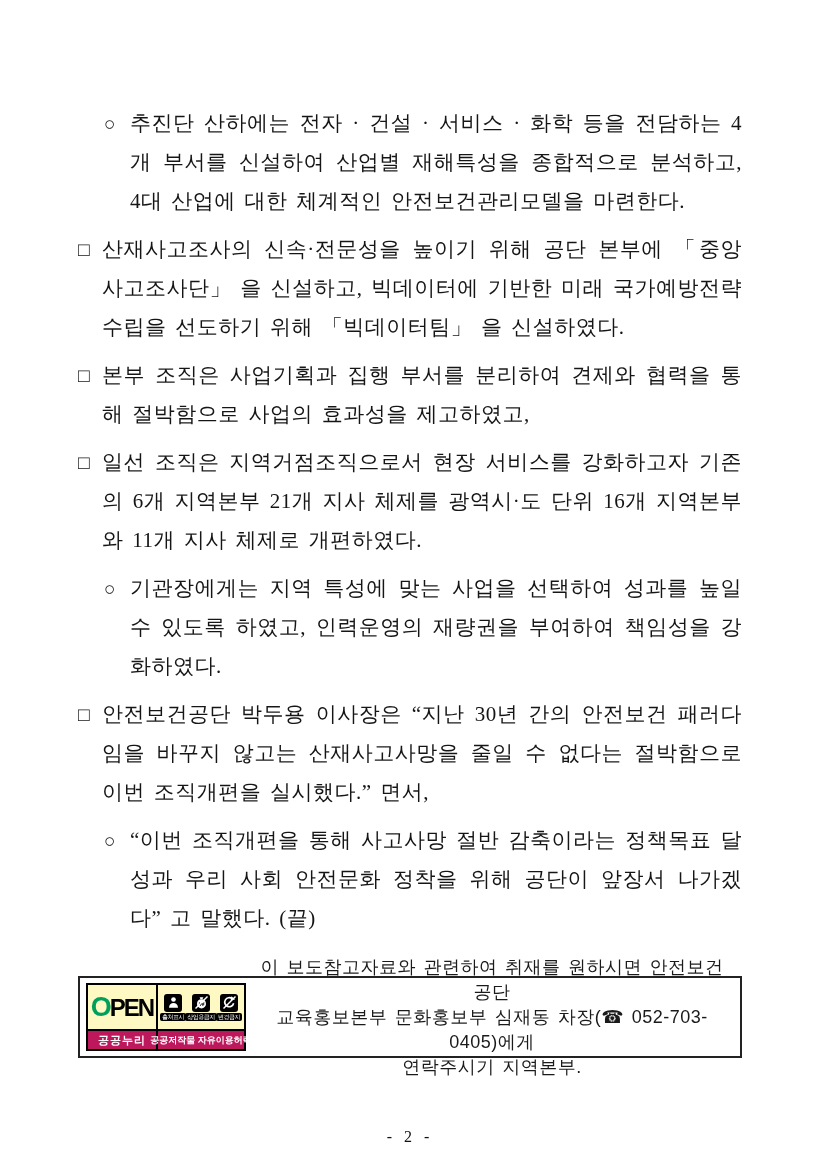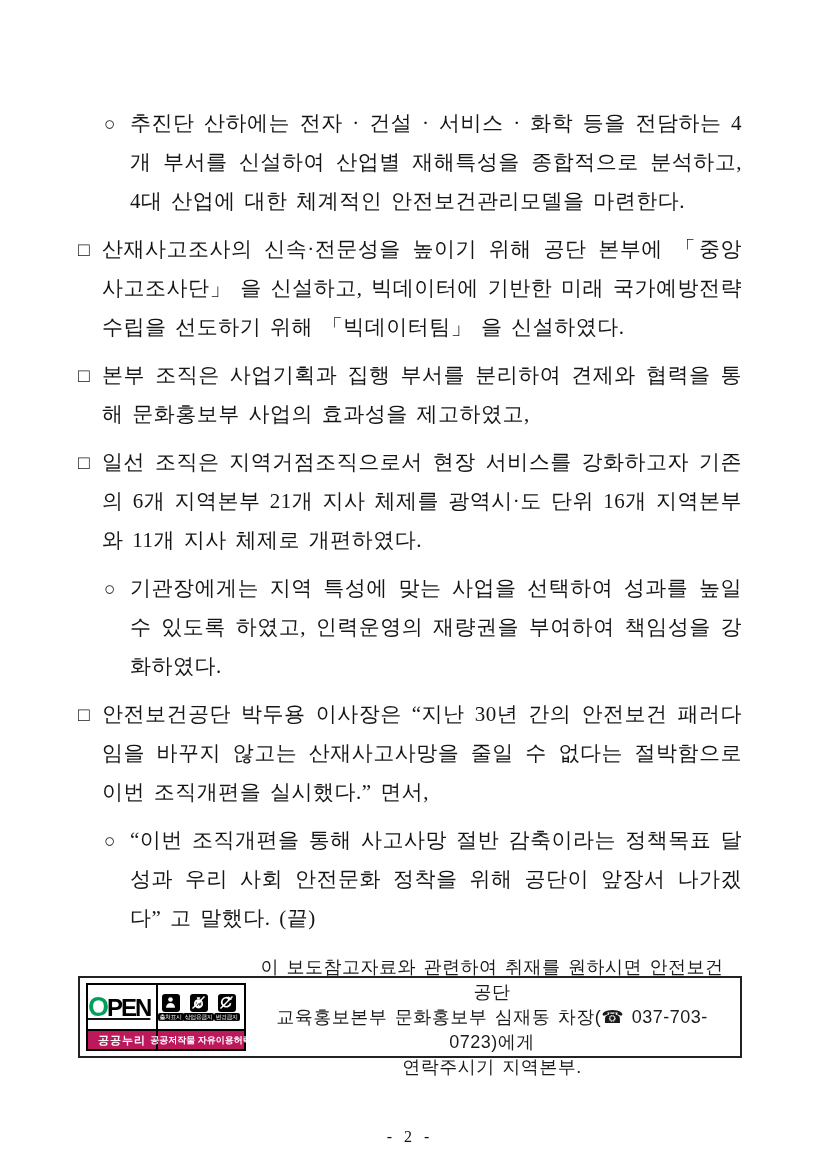--- a/index.html
+++ b/index.html
@@ -51,24 +51,24 @@
   .open-logo {
     flex: 0 0 auto;
     display: grid;
     grid-template-columns: 68px 86px;
     grid-template-rows: 44px 18px;
     gap: 2px;
     background: #000;
     padding: 2px;
   }
   .open-cell {
-    background: #ffffff;
+    background: #fef9c3;
     display: flex;
     align-items: center;
-    text-decoration: underline;
+    justify-content: center;
   }
   .open-word {
     font-family: "Liberation Sans", sans-serif;
     font-weight: 700;
     font-size: 24px;
     letter-spacing: -2px;
     color: #000;
     white-space: nowrap;
   }
   .open-word .o-green { color: #00A05C; font-size: 27px; }
@@ -131,21 +131,21 @@
   }
 </style>
 </head>
 <body>
 
 <div class="page">
 
   <div class="doc-body">
       <div class="para level-2"><span class="marker">○</span><span>추진단 산하에는 전자 · 건설 · 서비스 · 화학 등을 전담하는 4개 부서를 신설하여 산업별 재해특성을 종합적으로 분석하고, 4대 산업에 대한 체계적인 안전보건관리모델을 마련한다.</span></div>
       <div class="para level-1"><span class="marker">□</span><span>산재사고조사의 신속·전문성을 높이기 위해 공단 본부에 「중앙사고조사단」 을 신설하고, 빅데이터에 기반한 미래 국가예방전략 수립을 선도하기 위해 「빅데이터팀」 을 신설하였다.</span></div>
-      <div class="para level-1"><span class="marker">□</span><span>본부 조직은 사업기획과 집행 부서를 분리하여 견제와 협력을 통해 문화홍보부 사업의 효과성을 제고하였고,</span></div>
+      <div class="para level-1"><span class="marker">□</span><span>본부 조직은 사업기획과 집행 부서를 분리하여 견제와 협력을 통해 절박함으로 사업의 효과성을 제고하였고,</span></div>
       <div class="para level-1"><span class="marker">□</span><span>일선 조직은 지역거점조직으로서 현장 서비스를 강화하고자 기존의 6개 지역본부 21개 지사 체제를 광역시·도 단위 16개 지역본부와 11개 지사 체제로 개편하였다.</span></div>
       <div class="para level-2"><span class="marker">○</span><span>기관장에게는 지역 특성에 맞는 사업을 선택하여 성과를 높일 수 있도록 하였고, 인력운영의 재량권을 부여하여 책임성을 강화하였다.</span></div>
       <div class="para level-1"><span class="marker">□</span><span>안전보건공단 박두용 이사장은 “지난 30년 간의 안전보건 패러다임을 바꾸지 않고는 산재사고사망을 줄일 수 없다는 절박함으로 이번 조직개편을 실시했다.” 면서,</span></div>
       <div class="para level-2"><span class="marker">○</span><span>“이번 조직개편을 통해 사고사망 절반 감축이라는 정책목표 달성과 우리 사회 안전문화 정착을 위해 공단이 앞장서 나가겠다” 고 말했다. (끝)</span></div>
     </div>
 
   <div class="notice-box">
     <div class="open-logo">
       <div class="open-cell">
         <span class="open-word"><span class="o-green" style="color: rgb(0, 160, 92);">O</span><span>PEN</span></span>
@@ -180,20 +180,20 @@
               </svg>
             </div>
             <div class="license-label">변경금지</div>
           </div>
         </div>
       <div class="black-bar bar-left">공공누리</div>
       <div class="black-bar bar-right">공공저작물 자유이용허락</div>
     </div>
     <div class="contact-block">
         <div>이 보도참고자료와 관련하여 취재를 원하시면 안전보건공단</div>
-        <div>교육홍보본부 문화홍보부 심재동 차장(☎ 037-703-0723)에게</div>
+        <div>교육홍보본부 문화홍보부 심재동 차장(☎ 052-703-0405)에게</div>
         <div>연락주시기 지역본부.</div>
       </div>
   </div>
 
   <div class="page-number">- 2 -</div>
 
 </div>
 
 </body></html>

